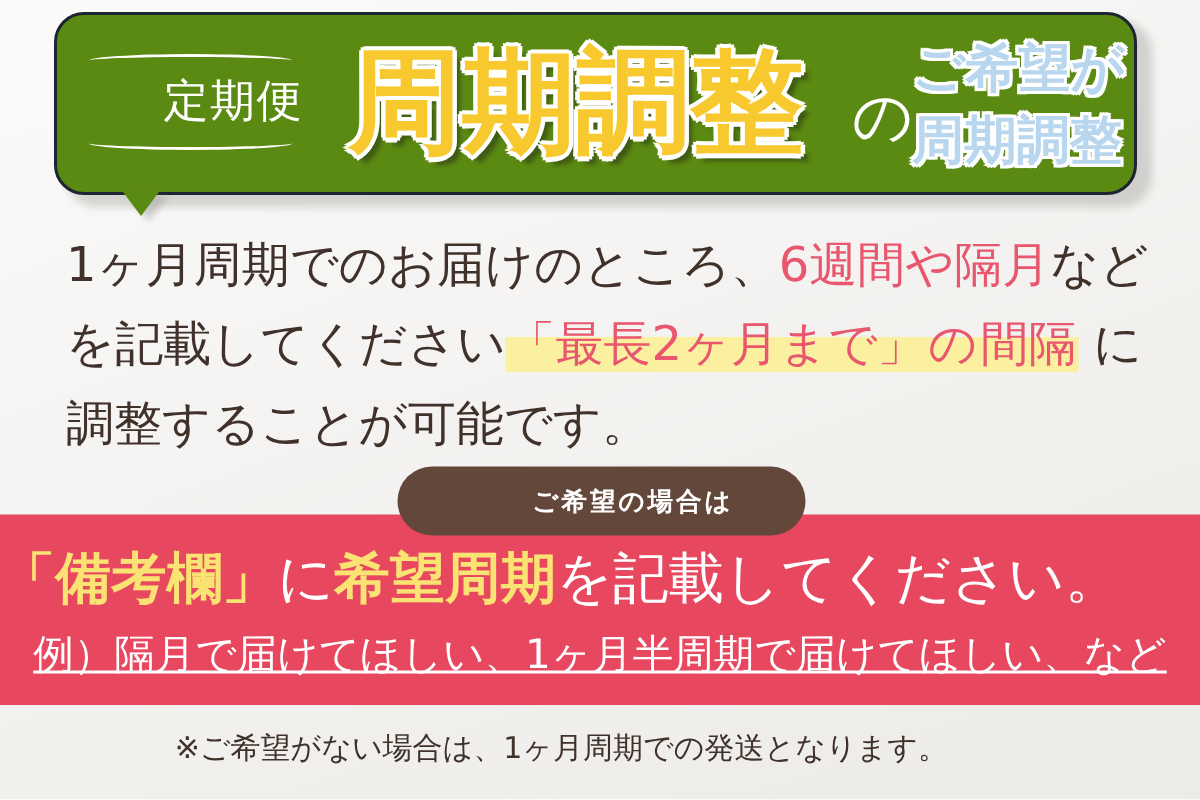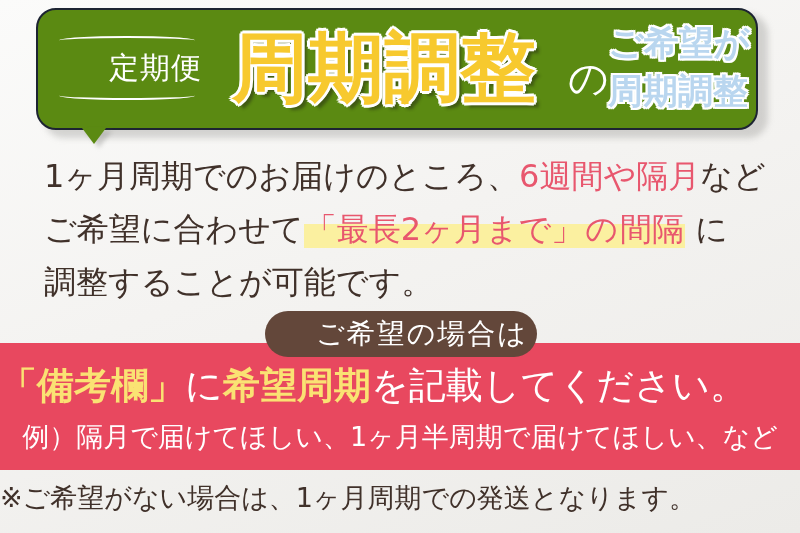--- a/index.html
+++ b/index.html
@@ -148,21 +148,21 @@
     font-family: "DejaVu Sans", "Liberation Sans", sans-serif;
     font-size: 40px;
     color: #ffffff;
     line-height: 44px;
   }
   .hdr-right {
     position: absolute;
     left: 608px;
     top: 22px;
     width: 148px;
-    font-family: Liberation Mono, monospace;
+    font-family: Liberation Sans, sans-serif;
     font-size: 35px;
     font-weight: 700;
     line-height: 48px;
     color: #b9d6ef;
     text-align: left;
     text-shadow:
       -2px -2px 0 #ffffff,  2px -2px 0 #ffffff,
       -2px  2px 0 #ffffff,  2px  2px 0 #ffffff,
       -2px  0   0 #ffffff,  2px  0   0 #ffffff,
        0   -2px 0 #ffffff,  0    2px 0 #ffffff;
@@ -201,22 +201,22 @@
     height: 46px;
     border-radius: 23px;
     background: #63473a;
     display: flex;
     align-items: center;
     justify-content: center;
     z-index: 5;
   }
   .pill-text {
     font-family: "DejaVu Sans", "Liberation Sans", sans-serif;
-    font-size: 28px;
-    font-weight: 400;
+    font-size: 17px;
+    font-weight: 700;
     color: #ffffff;
     letter-spacing: 2px;
     white-space: nowrap;
     margin-left: 42px;
   }
 
   
   .pink-band {
     position: absolute;
     left: 0;
@@ -243,31 +243,32 @@
     position: absolute;
     left: 0;
     top: 75px;
     width: 800px;
     text-align: center;
     font-family: "DejaVu Sans", "Liberation Sans", sans-serif;
     font-size: 27px;
     line-height: 38px;
     color: #ffffff;
     white-space: nowrap;
+    text-decoration: underline;
   }
 
   
   .foot-note {
     position: absolute;
     left: 0;
     top: 478px;
     width: 632px;
-    text-align: center;
-    font-family: "DejaVu Sans", "Liberation Sans", sans-serif;
-    font-size: 27px;
+    text-align: right;
+    font-family: "DejaVu Sans", "Liberation Sans", sans-serif;
+    font-size: 20px;
     line-height: 40px;
     color: #40312a;
     white-space: nowrap;
   }
 </style>
 </head>
 <body>
 
 <div class="banner">
 
@@ -290,21 +291,21 @@
 
     <div class="hdr-right">
       <div>ご希望が</div>
       <div>周期調整</div>
     </div>
   </div>
 
   <div class="body-block">
     <div class="body-line"><span>1ヶ月周期でのお届けのところ、</span><span class="pink-t">6週間</span><span class="pink-t">や</span><span class="pink-t">隔月</span><span>など</span></div>
 
-    <div class="body-line"><span>ご希望に合わせて</span><span class="hl pink-t">「最長2ヶ月まで」</span><span class="hl pink-t">の</span><span class="hl pink-t">間隔</span><span> に</span></div>
+    <div class="body-line"><span>を記載してください</span><span class="hl pink-t">「最長2ヶ月まで」</span><span class="hl pink-t">の</span><span class="hl pink-t">間隔</span><span> に</span></div>
 
     <div class="body-line">調整することが可能です。</div>
   </div>
 
   <div class="pill">
     <span class="pill-text">ご希望の場合は</span>
   </div>
 
   <div class="pink-band">
     <div class="pink-main"><span class="y-t">「備考欄」</span><span>に</span><span class="y-t">希望周期</span><span>を記載してください。</span></div>

